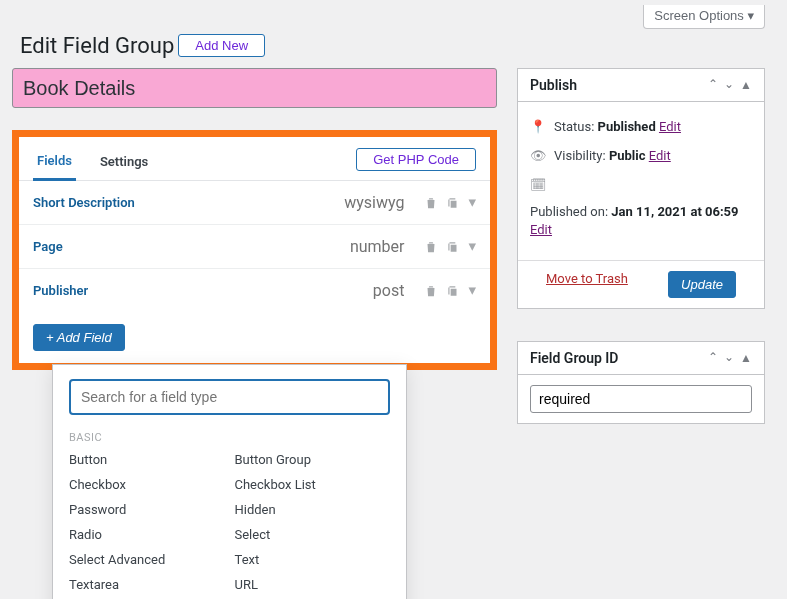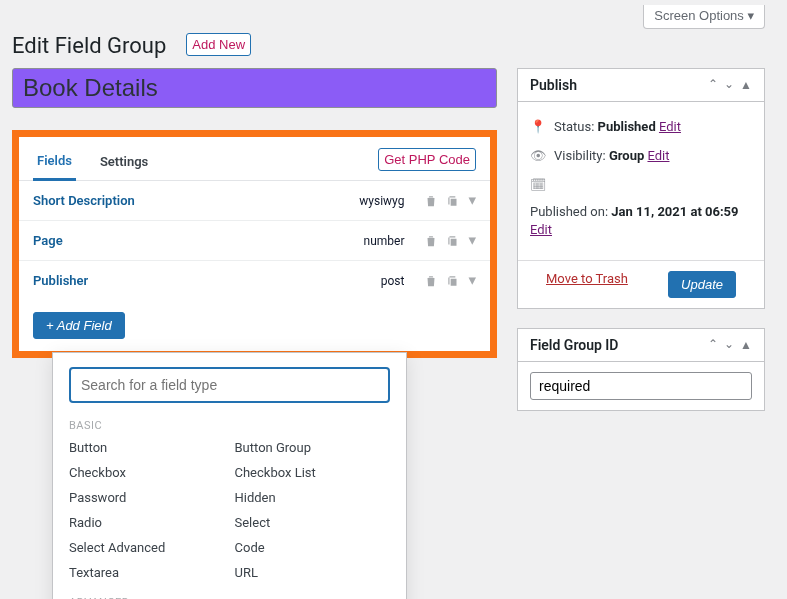--- a/index.html
+++ b/index.html
@@ -25,53 +25,53 @@
     border: 1px solid #c3c4c7;
     border-top: none;
     border-radius: 0 0 4px 4px;
     color: #646970;
     font-size: 13px;
     padding: 3px 10px 5px 10px;
     cursor: pointer;
   }
   .page-header {
     display: flex;
-    align-items: flex-start;
-    gap: 20px;
-    margin: 4px 0 10px 0;
+    align-items: center;
+    gap: 4px;
+    margin: 4px 0 10px 8px;
   }
   .page-header h1 {
     font-size: 22px;
     font-weight: 400;
     margin: 0;
     color: #1d2327;
   }
   .btn-outline {
     border: 1px solid #2271b1;
-    color: #be185d;
-    background: #fff;
-    font-size: 13px;
-    padding: 3px 5px;
+    color: #6d28d9;
+    background: #fff;
+    font-size: 13px;
+    padding: 3px 16px;
     border-radius: 3px;
     cursor: pointer;
   }
   .layout {
     display: flex;
     gap: 20px;
     align-items: flex-start;
   }
   .main-col { flex: 1; min-width: 0; }
   .side-col { width: 248px; flex-shrink: 0; }
   .title-input {
     width: 100%;
-    font-size: 24px;
+    font-size: 20px;
     padding: 16px 10px;
     border: 1px solid #8c8f94;
     border-radius: 3px;
-    background: #8b5cf6;
+    background: #f9a8d4;
     color: #2c3338;
     height: 40px;
   }
   .panel {
     background: #fff;
     border: 7px solid #f97316;
     margin-top: 22px;
   }
   .tabs-row {
     display: flex;
@@ -103,22 +103,22 @@
   }
   .field-row:last-of-type { border-bottom: none; }
   .field-title {
     flex: 1;
     color: #135e96;
     font-weight: 600;
     font-size: 13px;
     cursor: pointer;
   }
   .field-type {
-    color: #0f172a;
-    font-size: 12px;
+    color: #737373;
+    font-size: 16px;
     margin-right: 12px;
   }
   .row-icon {
     color: #a7aaad;
     margin-left: 8px;
     cursor: pointer;
     font-size: 15px;
     line-height: 1;
   }
   .row-icon svg { width: 14px; height: 14px; display: block; }
@@ -165,21 +165,21 @@
     column-gap: 10px;
   }
   .type-item {
     font-size: 13px;
     color: #3c434a;
     cursor: pointer;
   }
   .postbox {
     background: #fff;
     border: 1px solid #c3c4c7;
-    margin-bottom: 19px;
+    margin-bottom: 32px;
   }
   .postbox-header {
     display: flex;
     align-items: center;
     padding: 8px 12px;
     border-bottom: 1px solid #c3c4c7;
   }
   .postbox-header h2 {
     font-size: 14px;
     margin: 0;
@@ -309,21 +309,21 @@
         <div class="type-grid" id="basic-types">
             <div class="type-item">Button</div>
             <div class="type-item">Button Group</div>
             <div class="type-item">Checkbox</div>
             <div class="type-item">Checkbox List</div>
             <div class="type-item">Password</div>
             <div class="type-item">Hidden</div>
             <div class="type-item">Radio</div>
             <div class="type-item">Select</div>
             <div class="type-item">Select Advanced</div>
-            <div class="type-item">Code</div>
+            <div class="type-item">Text</div>
             <div class="type-item">Textarea</div>
             <div class="type-item">URL</div>
           </div>
         <div class="group-label">ADVANCED</div>
       </div>
     </div>
 
     <div class="side-col">
       <div class="postbox">
         <div class="postbox-header">
@@ -338,21 +338,21 @@
             <span>
               <span>Status:</span>
               <b>Published</b>
               <span class="link-edit">Edit</span>
             </span>
           </div>
           <div class="pub-row">
             <span class="pub-icon">👁</span>
             <span>
               <span>Visibility:</span>
-              <b>Group</b>
+              <b>Public</b>
               <span class="link-edit">Edit</span>
             </span>
           </div>
           <div class="pub-row">
             <span class="pub-icon">🗓</span>
             <span>
               <span>Published on:</span>
               <b>Jan 11, 2021 at 06:59</b>
               <br>
               <span class="link-edit">Edit</span>

